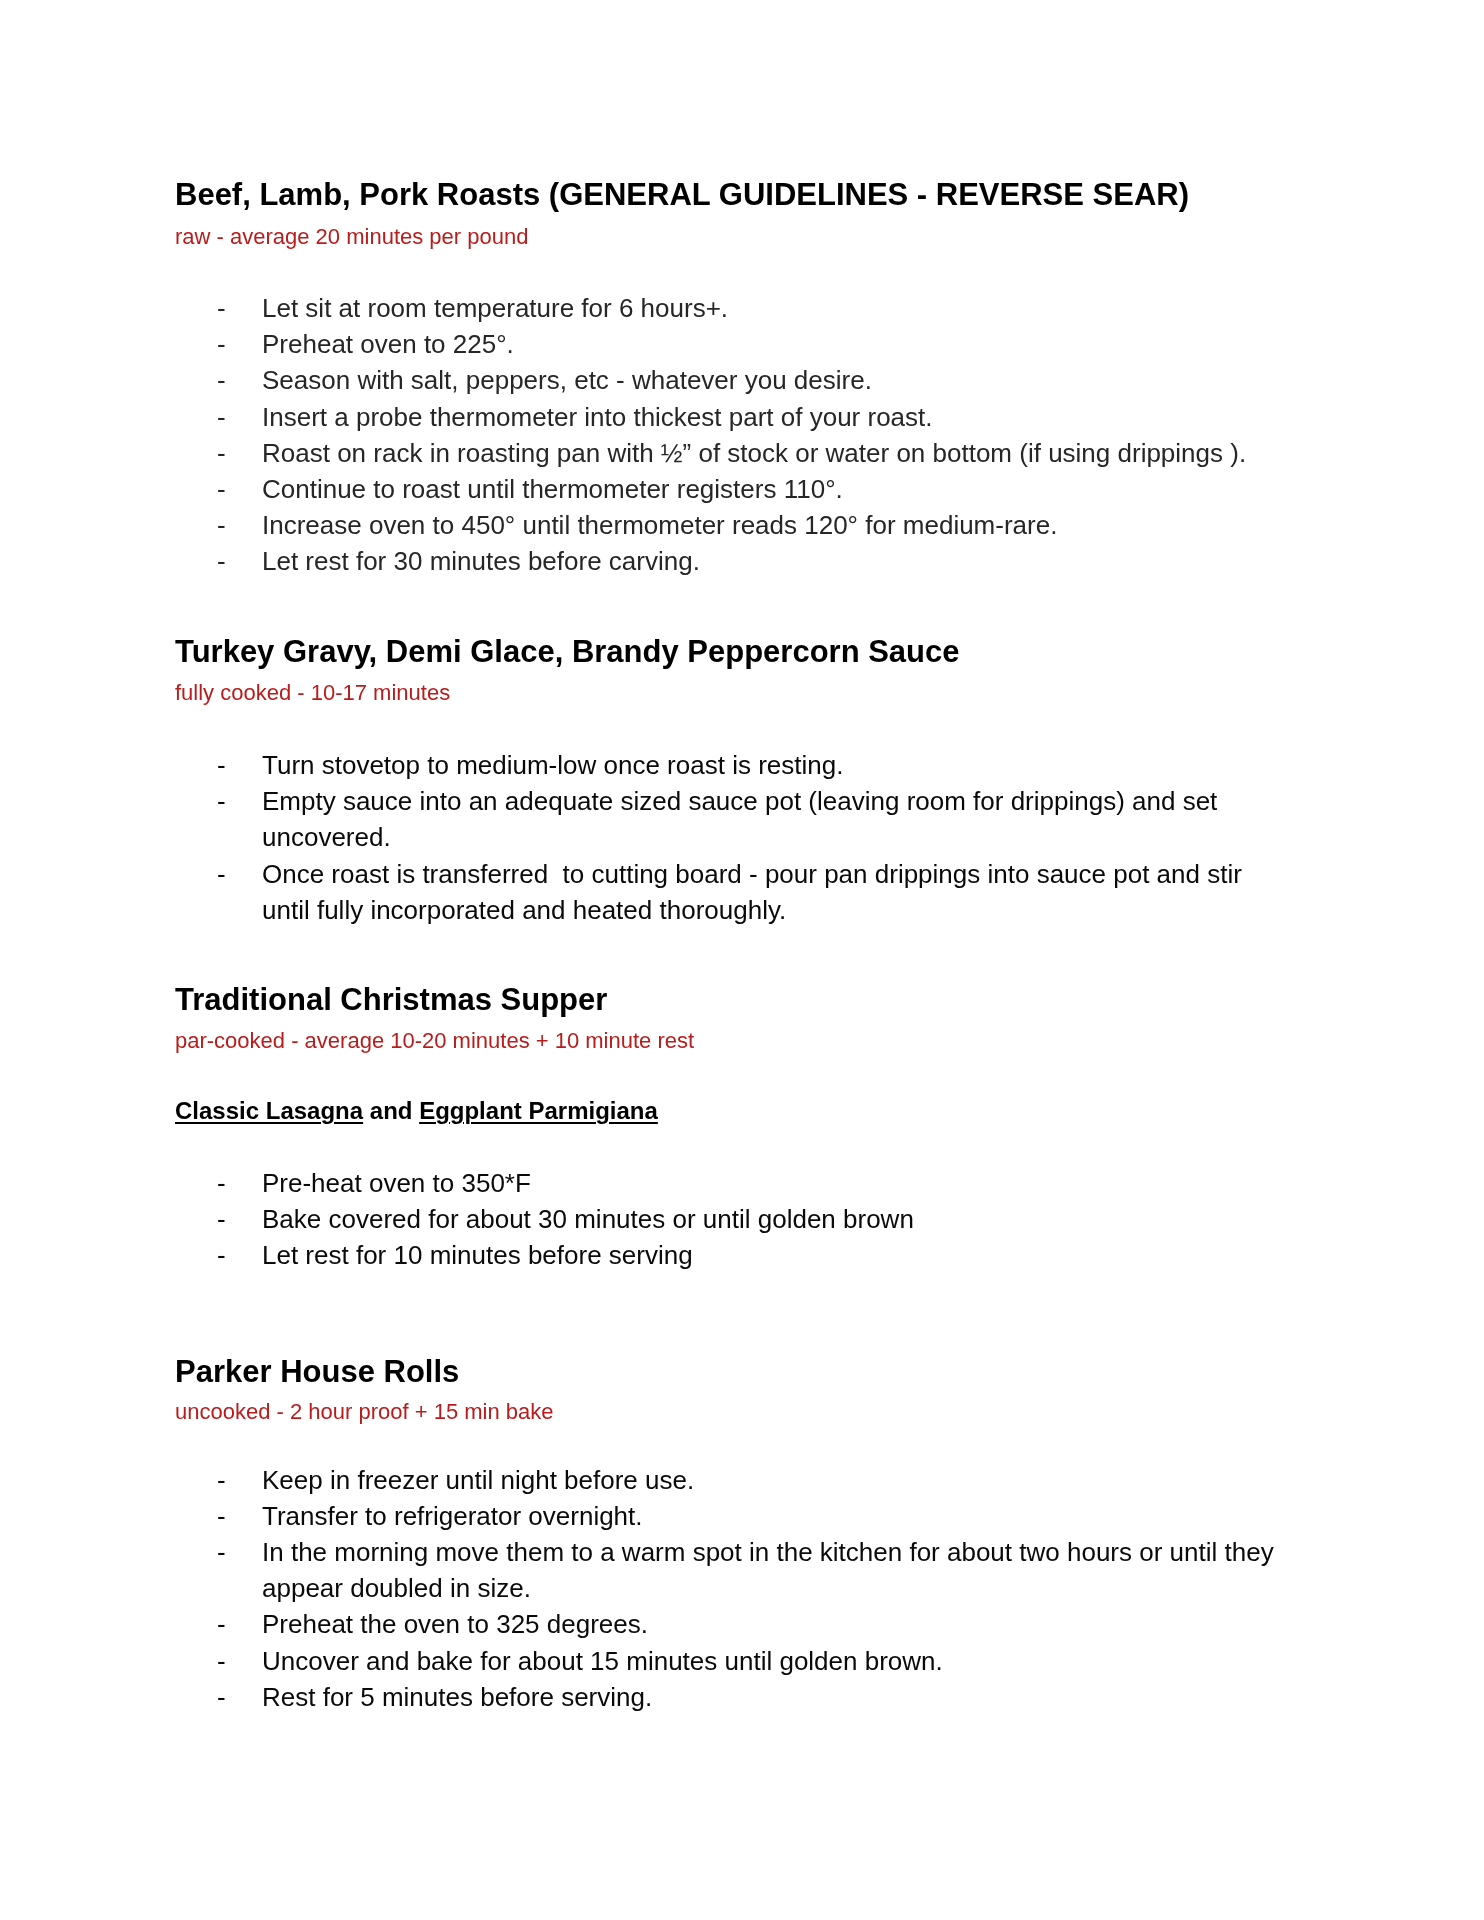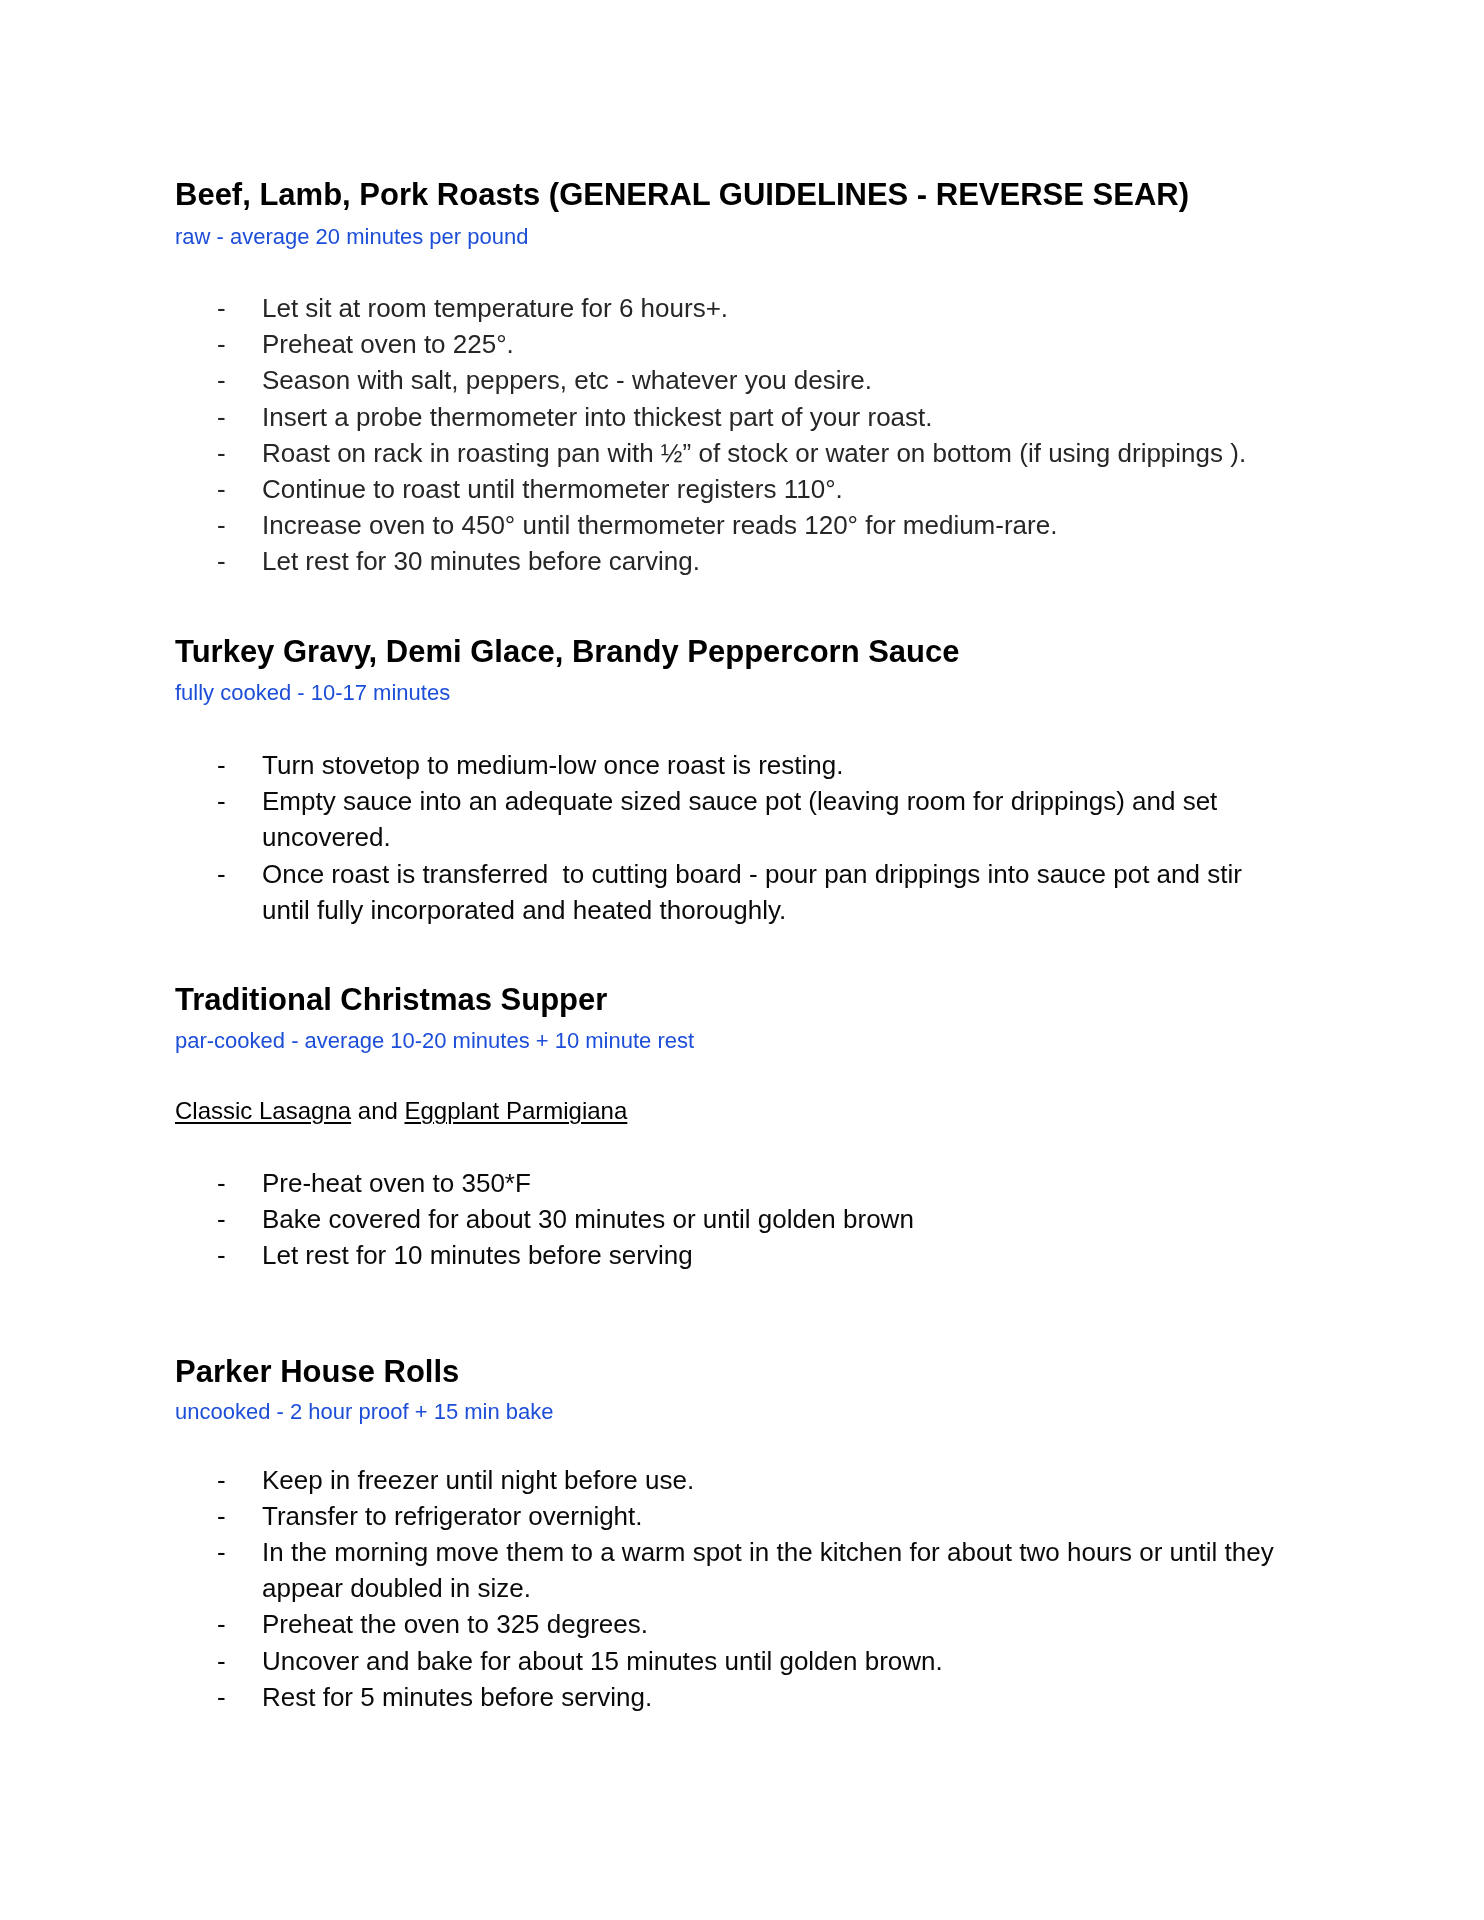--- a/index.html
+++ b/index.html
@@ -1,22 +1,22 @@
 <!DOCTYPE html>
 <html><head>
 <meta charset="utf-8">
 <style>
   html, body { margin: 0; padding: 0; background: #ffffff; }
   body { width: 1484px; height: 1920px; position: relative; overflow: hidden;
          font-family: "Liberation Sans", sans-serif; color: #000; }
   .page { position: absolute; left: 0; top: 0; width: 1484px; height: 1920px; background: #fff; }
   .ln { position: absolute; white-space: pre; line-height: 1; }
   .h { font-size: 31px; font-weight: bold; left: 175px; color: #000; text-align: center; }
-  .sub { font-size: 22px; left: 175px; color: #1d4ed8; }
-  .sh { font-size: 24px; font-weight: normal; left: 175px; color: #000; }
+  .sub { font-size: 22px; left: 175px; color: #b91c1c; }
+  .sh { font-size: 24px; font-weight: bold; left: 175px; color: #000; }
   .sh .lnk { text-decoration: underline; text-underline-offset: 3px; text-decoration-thickness: 2px; color: #000; cursor: pointer; }
   .dash { font-size: 26px; left: 217px; }
   .txt { font-size: 26px; left: 262px; }
   .g { color: #262626; }
   .k { color: #0a0a0a; }
 </style>
 </head>
 <body>
 
 <div class="page">

